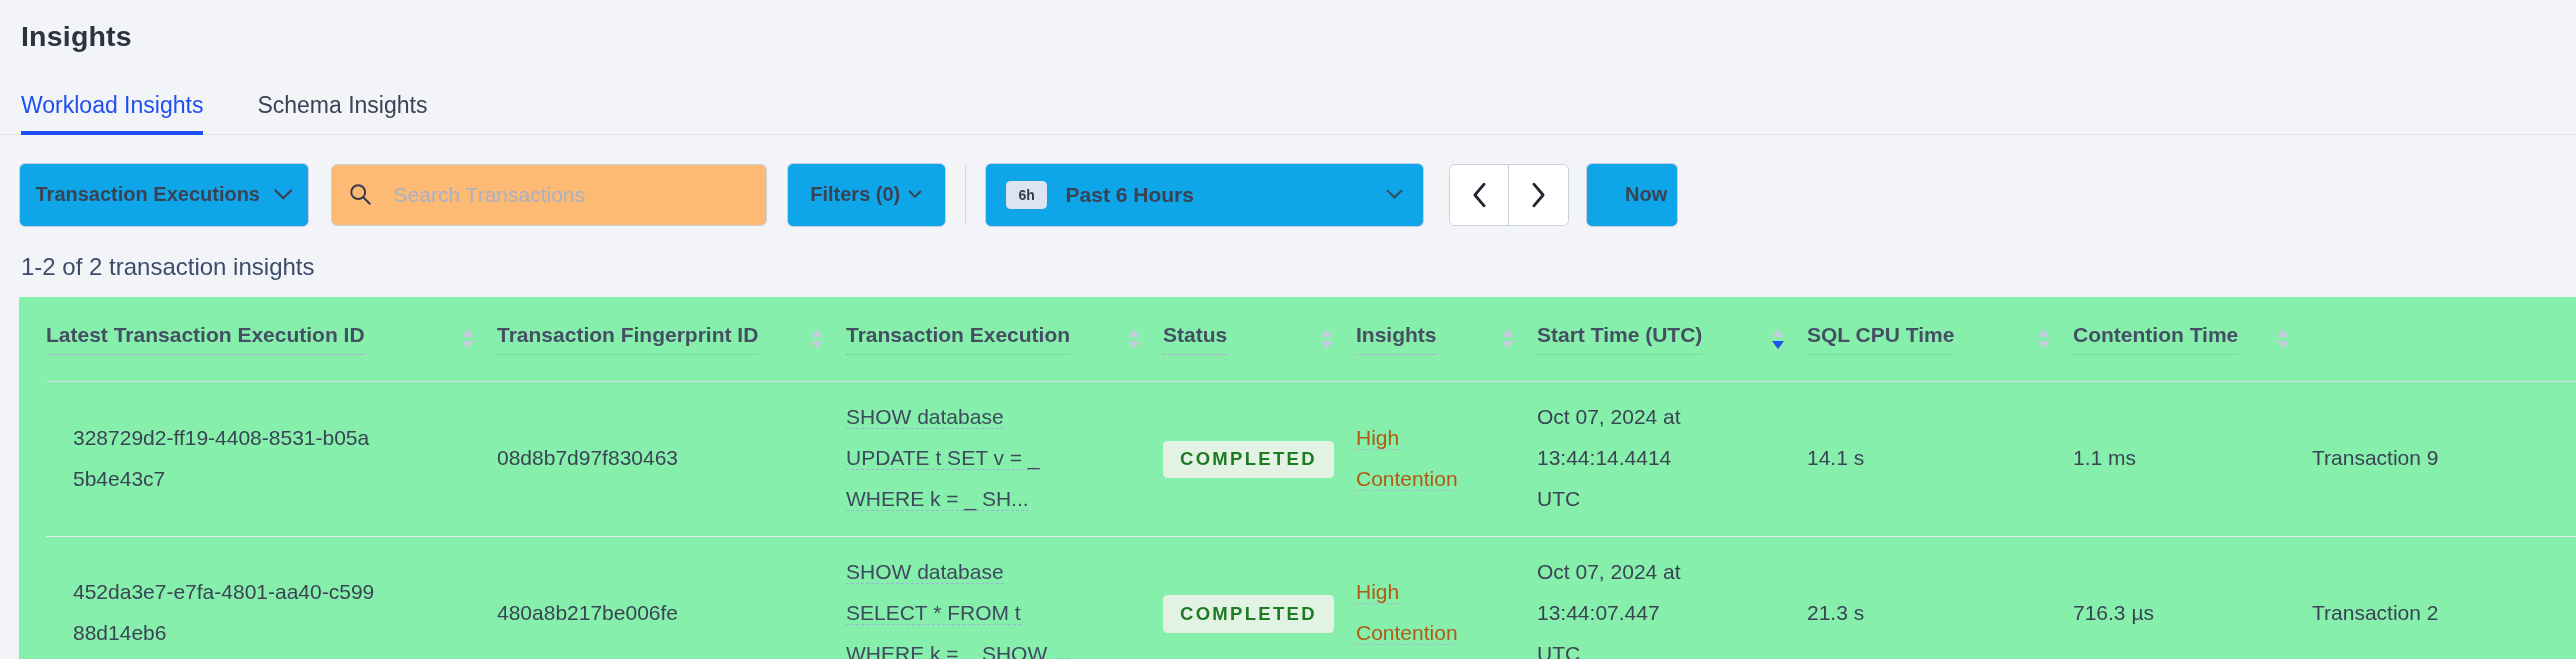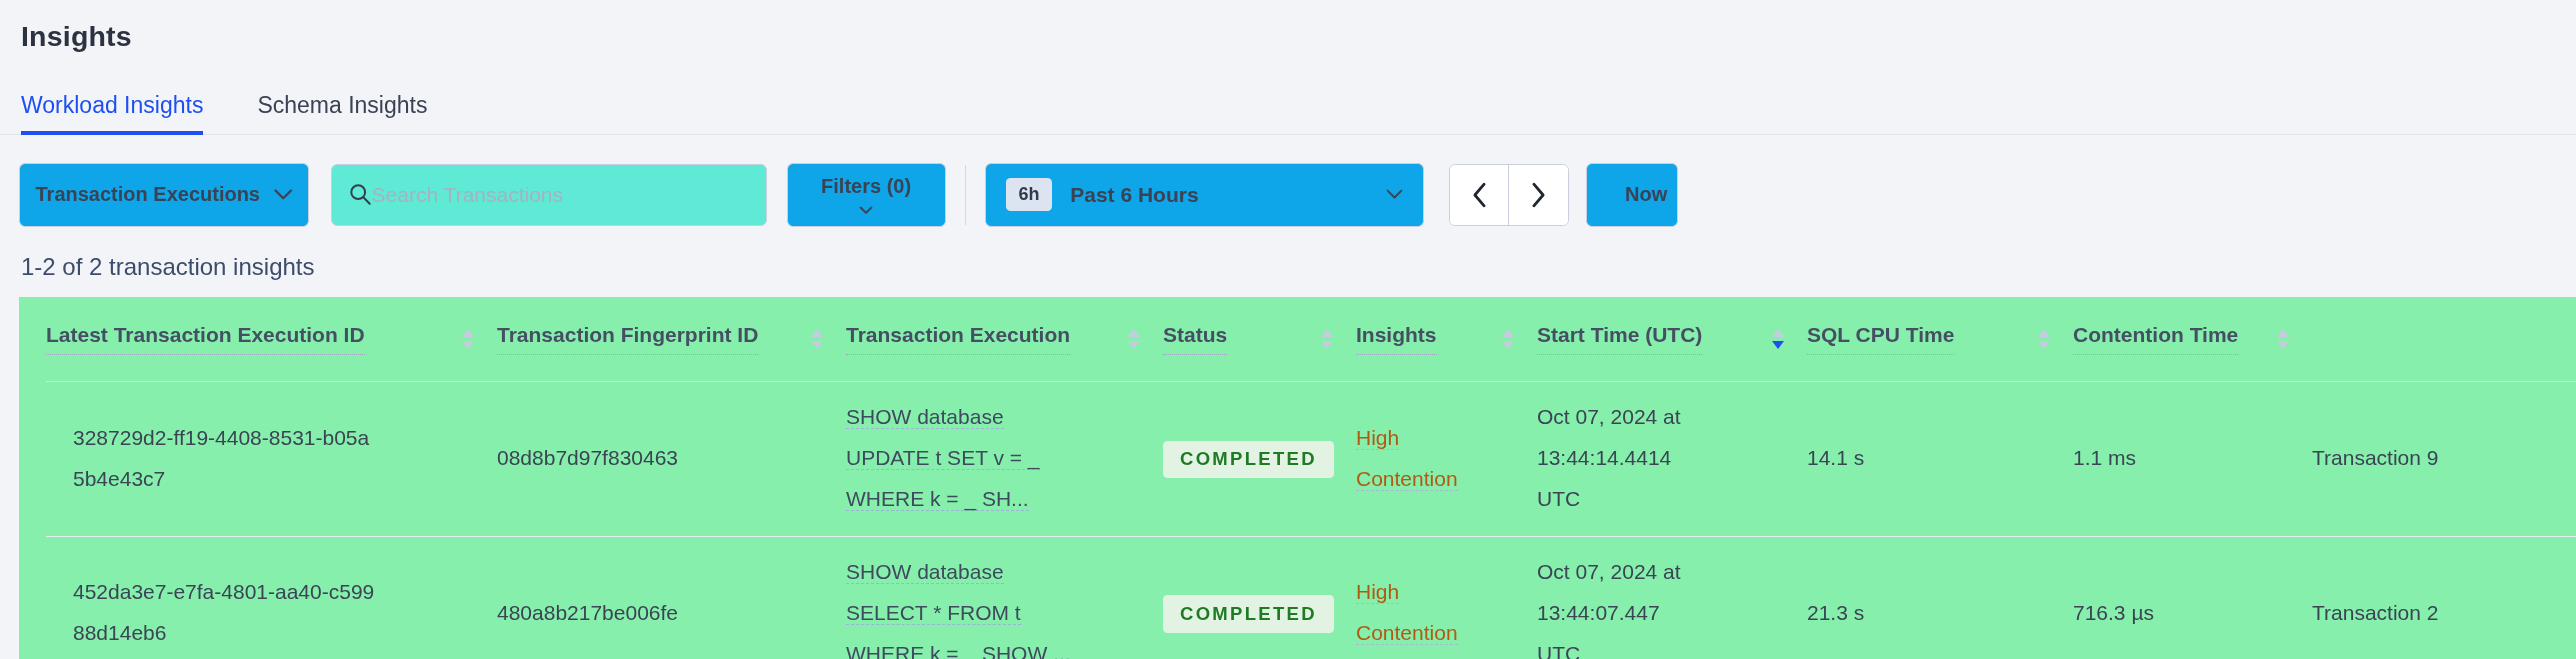--- a/index.html
+++ b/index.html
@@ -24,31 +24,31 @@
   .tab.active { color:#1d4ff2; border-bottom-color:#1d4ff2; }
 
   
   .toolbar { display:flex; align-items:center; margin:28px 0 0 19px; }
   .btn {
     height:64px; background:#0ea5e9; border:1.5px solid #c9cfdf; border-radius:6.2px;
     display:flex; align-items:center; justify-content:center;
     font-size:20px; font-weight:700; color:#3a4354; cursor:pointer;
   }
   .type-select { width:290px; gap:14px; }
-  .search-box { width:436px; height:62px; margin-left:21.6px; background:#5eead4;
+  .search-box { width:436px; height:62px; margin-left:21.6px; background:#fdba74;
     border:1.5px solid #c9cfdf; border-radius:6.2px; display:flex; align-items:center;
-    padding:0 17px; gap:0; }
+    padding:0 17px; gap:22px; }
   .search-box input { border:none; outline:none; flex:1; font-size:21px;
     font-family:"Liberation Sans",sans-serif; color:#3b4454; background:transparent; }
   .search-box input::placeholder { color:#a7b0c5; }
-  .filters-btn { width:159px; margin-left:20px; gap:7.7px;flex-direction:column; }
+  .filters-btn { width:159px; margin-left:20px; gap:7.7px; }
   .v-divider { width:1.5px; height:60px; background:#d2d8e4; margin:0 19px; }
   .time-picker { width:439px; justify-content:flex-start; padding:0 20px; font-weight:600; }
   .time-badge { background:#dde4f1; border-radius:4.6px; padding:6.2px 12.3px;
-    font-size:18px; font-weight:700; color:#323b4c; }
+    font-size:14px; font-weight:700; color:#323b4c; }
   .time-label { margin-left:18.5px; font-size:21px; }
   .time-picker .chev { margin-left:auto; }
   .range-arrows { display:flex; margin-left:25px; border:1.5px solid #c9cfdf;
     border-radius:6.2px; overflow:hidden; background:#fff; height:62px; }
   .range-arrows .arrow-btn { width:59px; height:100%; display:flex; align-items:center;
     justify-content:center; cursor:pointer; background:#fff; }
   .range-arrows .arrow-btn:first-child { border-right:1.5px solid #c9cfdf; }
   .now-btn { width:92px; margin-left:17px;padding-left:28px; }
 
   

